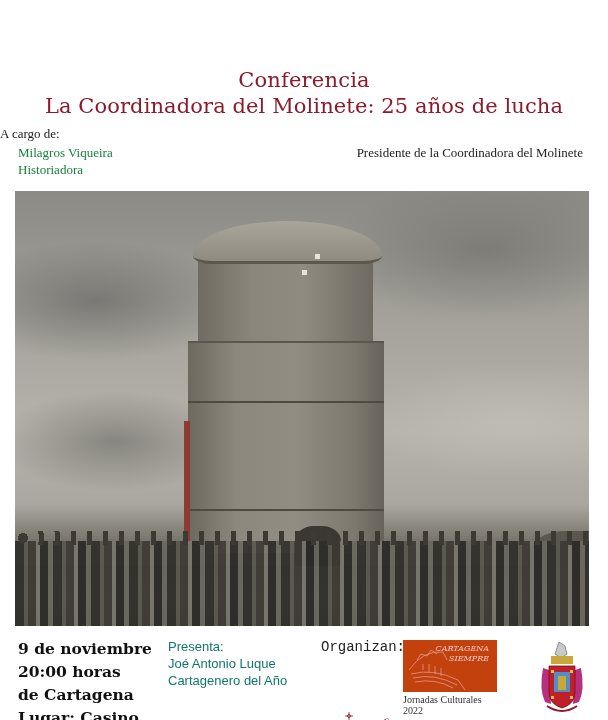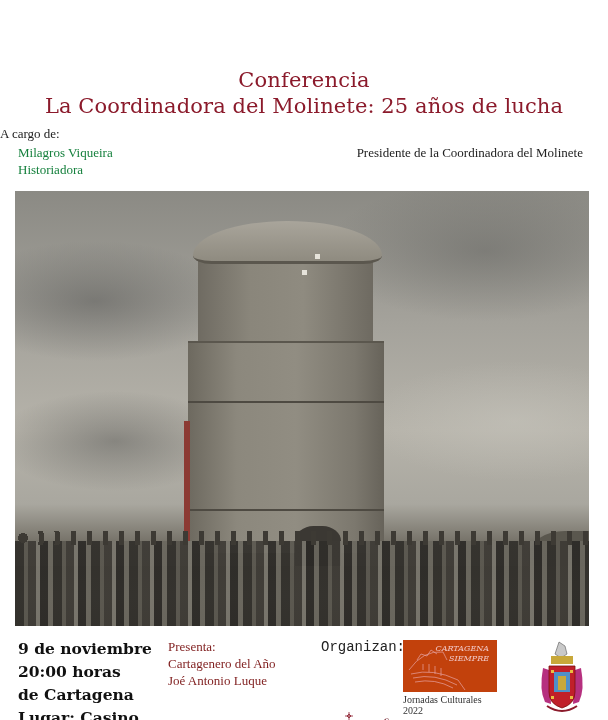--- a/index.html
+++ b/index.html
@@ -71,21 +71,21 @@
   .ground {
     position:absolute; left:0; top:375px; width:574px; height:60px;
     background:linear-gradient(180deg,#5e5a50,#6b675c 50%,#5a564c);
   }
 
   .date-block {
     left:18px; top:589px; font-family:"DejaVu Serif", serif; font-weight:bold;
     font-size:15.5px; line-height:23px; color:#111;
   }
   .presenta {
-    left:168px; top:590px; font-family:Liberation Serif, serif; font-size:13px; line-height:17px; color:#7f1d1d;
+    left:168px; top:590px; font-family:Liberation Sans, sans-serif; font-size:13px; line-height:17px; color:#0f766e;
   }
   .organizan {
     left:321px; top:591px; font-family:Liberation Mono, monospace; font-size:14px; color:#222;
   }
   .logo-cs {
     left:403px; top:592px; width:94px; height:52px; background:#c2410c;
     overflow:hidden;
   }
   .logo-cs .cs-text {
     position:absolute; right:8px; top:4px; color:#f2c9c9; font-family:"DejaVu Serif", serif;
@@ -143,22 +143,22 @@
 
 <div class="abs date-block">
   <div>9 de noviembre</div>
   <div>20:00 horas</div>
   <div>de Cartagena</div>
   <div>Lugar: Casino</div>
 </div>
 
 <div class="abs presenta">
   <div>Presenta:</div>
+  <div>Joé Antonio Luque</div>
   <div>Cartagenero del Año</div>
-  <div>Joé Antonio Luque</div>
 </div>
 
 <div class="abs organizan">Organizan:</div>
 
 <div class="abs logo-cs">
   <svg width="94" height="52" viewBox="0 0 94 52">
     <g fill="none" stroke="#e7a3a3" stroke-width="0.7">
       <path d="M6 30 Q 20 10 40 12 L 44 20"></path>
       <path d="M8 34 Q 30 28 55 40 L 62 50"></path>
       <path d="M10 38 Q 32 33 54 45"></path>

